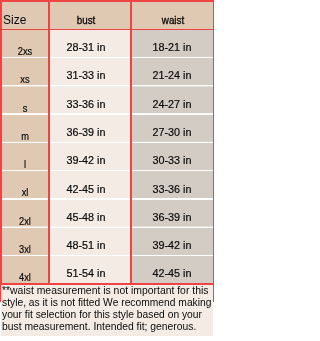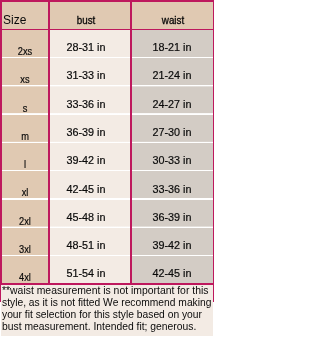--- a/index.html
+++ b/index.html
@@ -1,18 +1,18 @@
 <!DOCTYPE html>
 <html><head>
 <meta charset="utf-8">
 <style>
   html,body{margin:0;padding:0;background:#ffffff;}
   body{width:214px;height:341px;overflow:hidden;
        font-family:"Liberation Sans",sans-serif;color:#0a0a0a;}
-  .wrap{position:relative;width:214px;height:302px;background:#be185d;}
+  .wrap{position:relative;width:214px;height:302px;background:#ef4444;}
   .cell{position:absolute;box-sizing:border-box;}
   .txt{position:absolute;line-height:0;white-space:pre;}
   .t-size-hdr{font-size:12px;}
   .t-col-hdr{font-size:10.8px;font-weight:normal;-webkit-text-stroke:0.3px #0a0a0a;}
   .t-size{font-size:10.6px;font-weight:normal;-webkit-text-stroke:0.18px #0a0a0a;}
   .t-meas{font-size:11.7px;-webkit-text-stroke:0.2px #0a0a0a;}
   .note{position:absolute;left:1.0px;top:285.3px;width:211.5px;height:50.5px;
         background:#f3ebe4;}
   .nline{position:absolute;left:1.0px;font-size:10.5px;line-height:11.8px;white-space:pre;transform-origin:left top;}
 </style>

